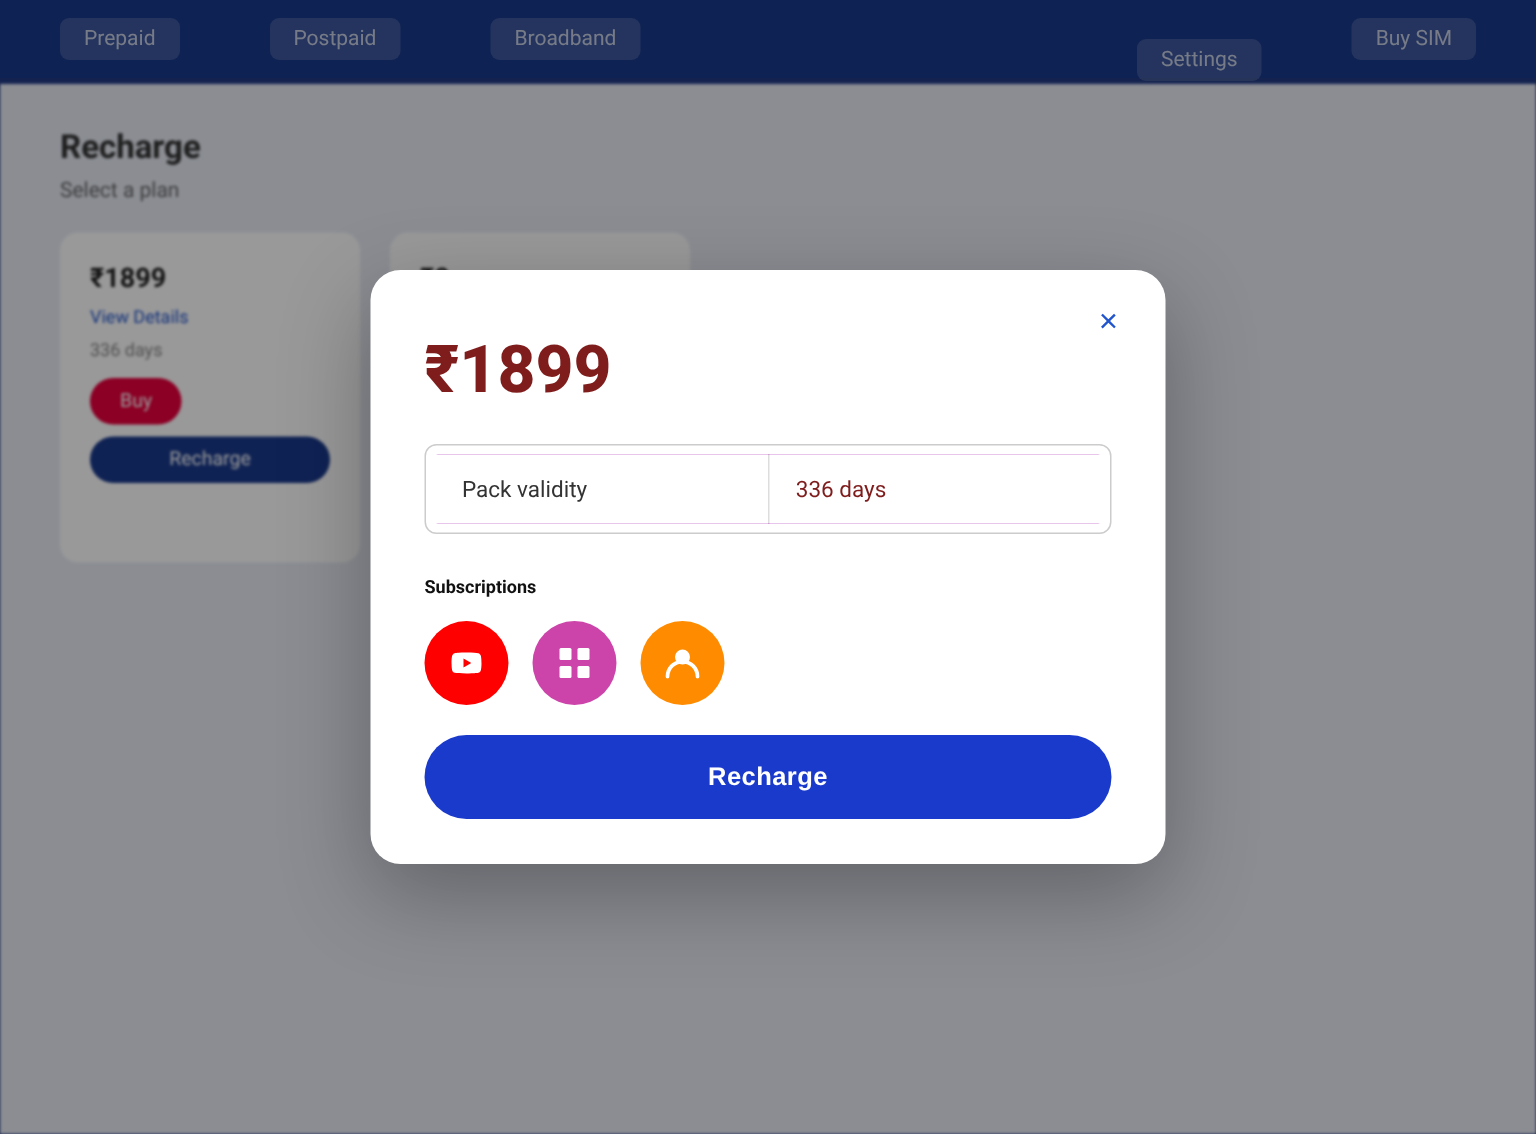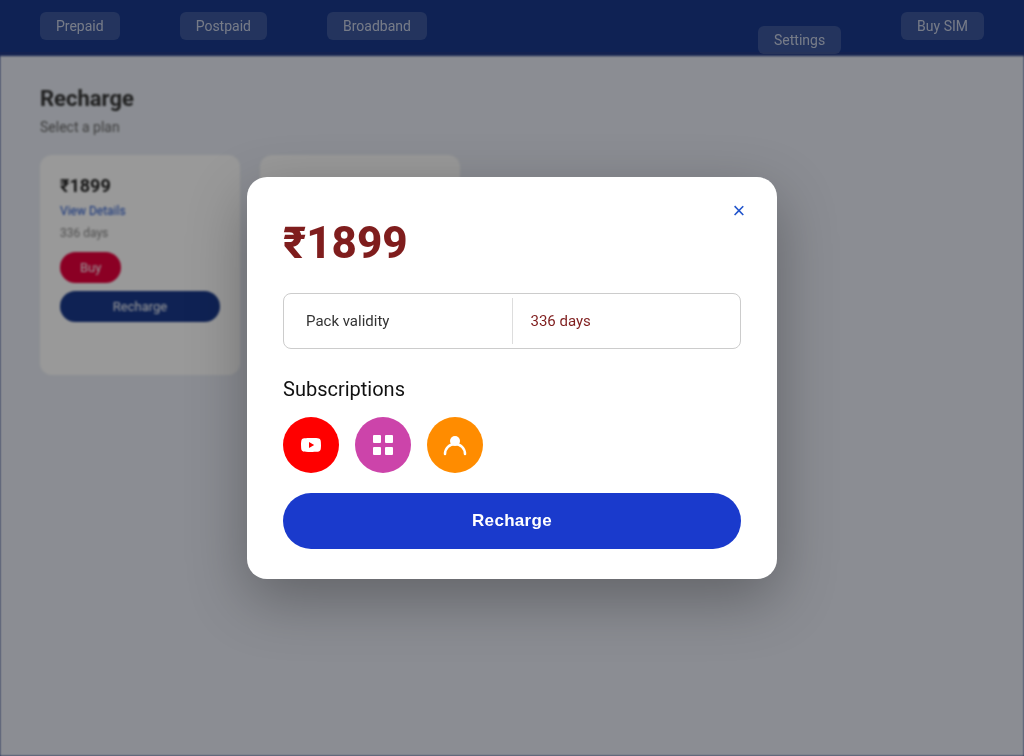--- a/index.html
+++ b/index.html
@@ -161,21 +161,21 @@
       font-size: 44px;
       font-weight: 800;
       color: #7f1d1d;
       margin-bottom: 24px;
     }
 
     
     .plan-table {
       width: 100%;
       border-collapse: collapse;
-      border: 4px solid #a21caf;
+      border: 6px solid #a21caf;
       border-radius: 8px;
       overflow: hidden;
       margin-bottom: 28px;
     }
 
     .plan-table-wrapper {
       border: 1px solid #ccc;
       border-radius: 8px;
       overflow: hidden;
       margin-bottom: 28px;
@@ -227,22 +227,22 @@
       color: #333;
     }
 
     .plan-table td:last-child {
       color: #7f1d1d;
       font-weight: 400;
     }
 
     
     .subscriptions-title {
-      font-size: 20px;
-      font-weight: 400;
+      font-size: 12px;
+      font-weight: 700;
       color: #111;
       margin-bottom: 16px;
     }
 
     .subscriptions-icons {
       display: flex;
       gap: 16px;
       align-items: center;
     }
 

